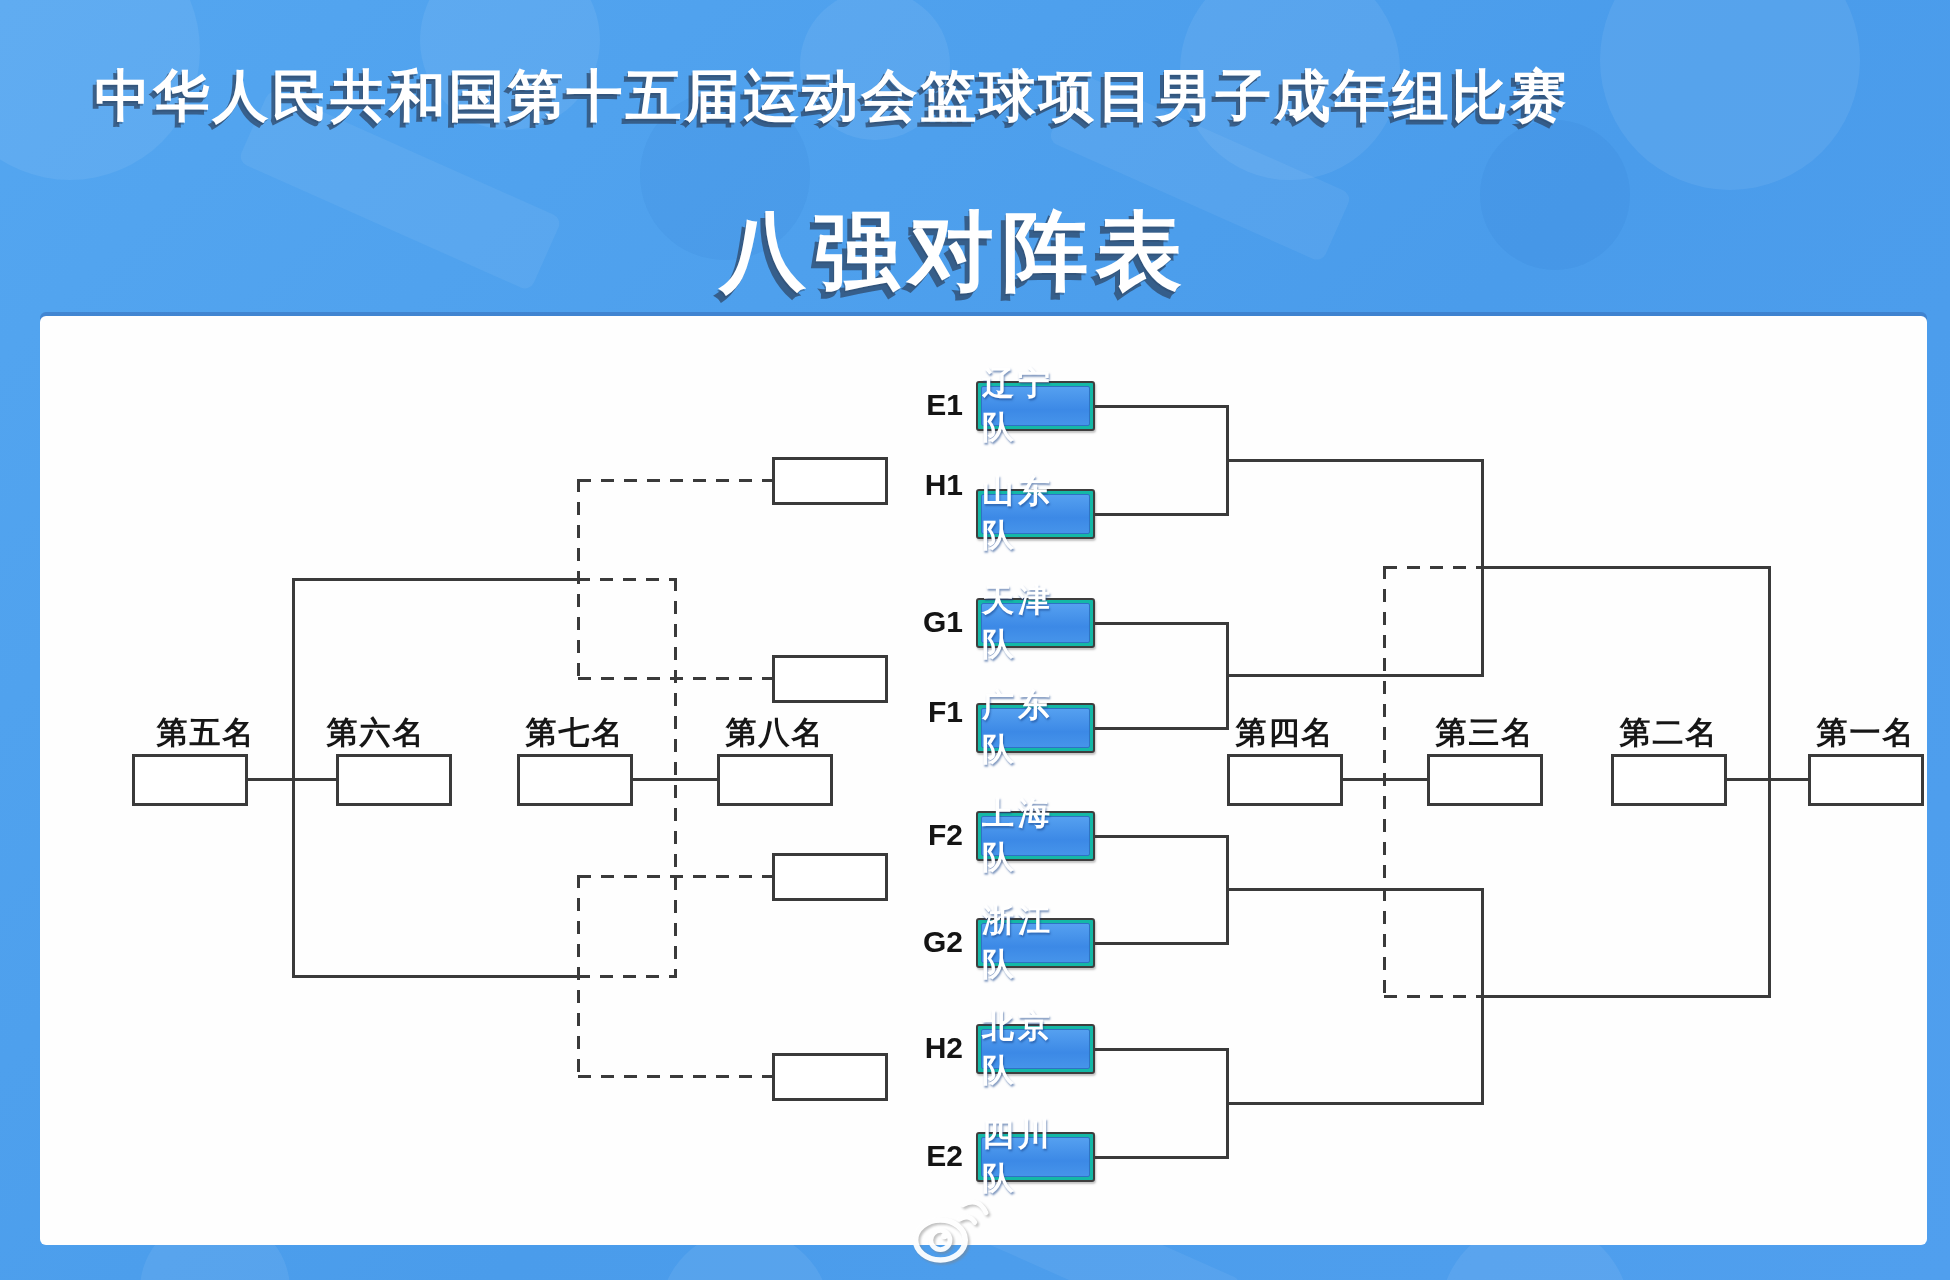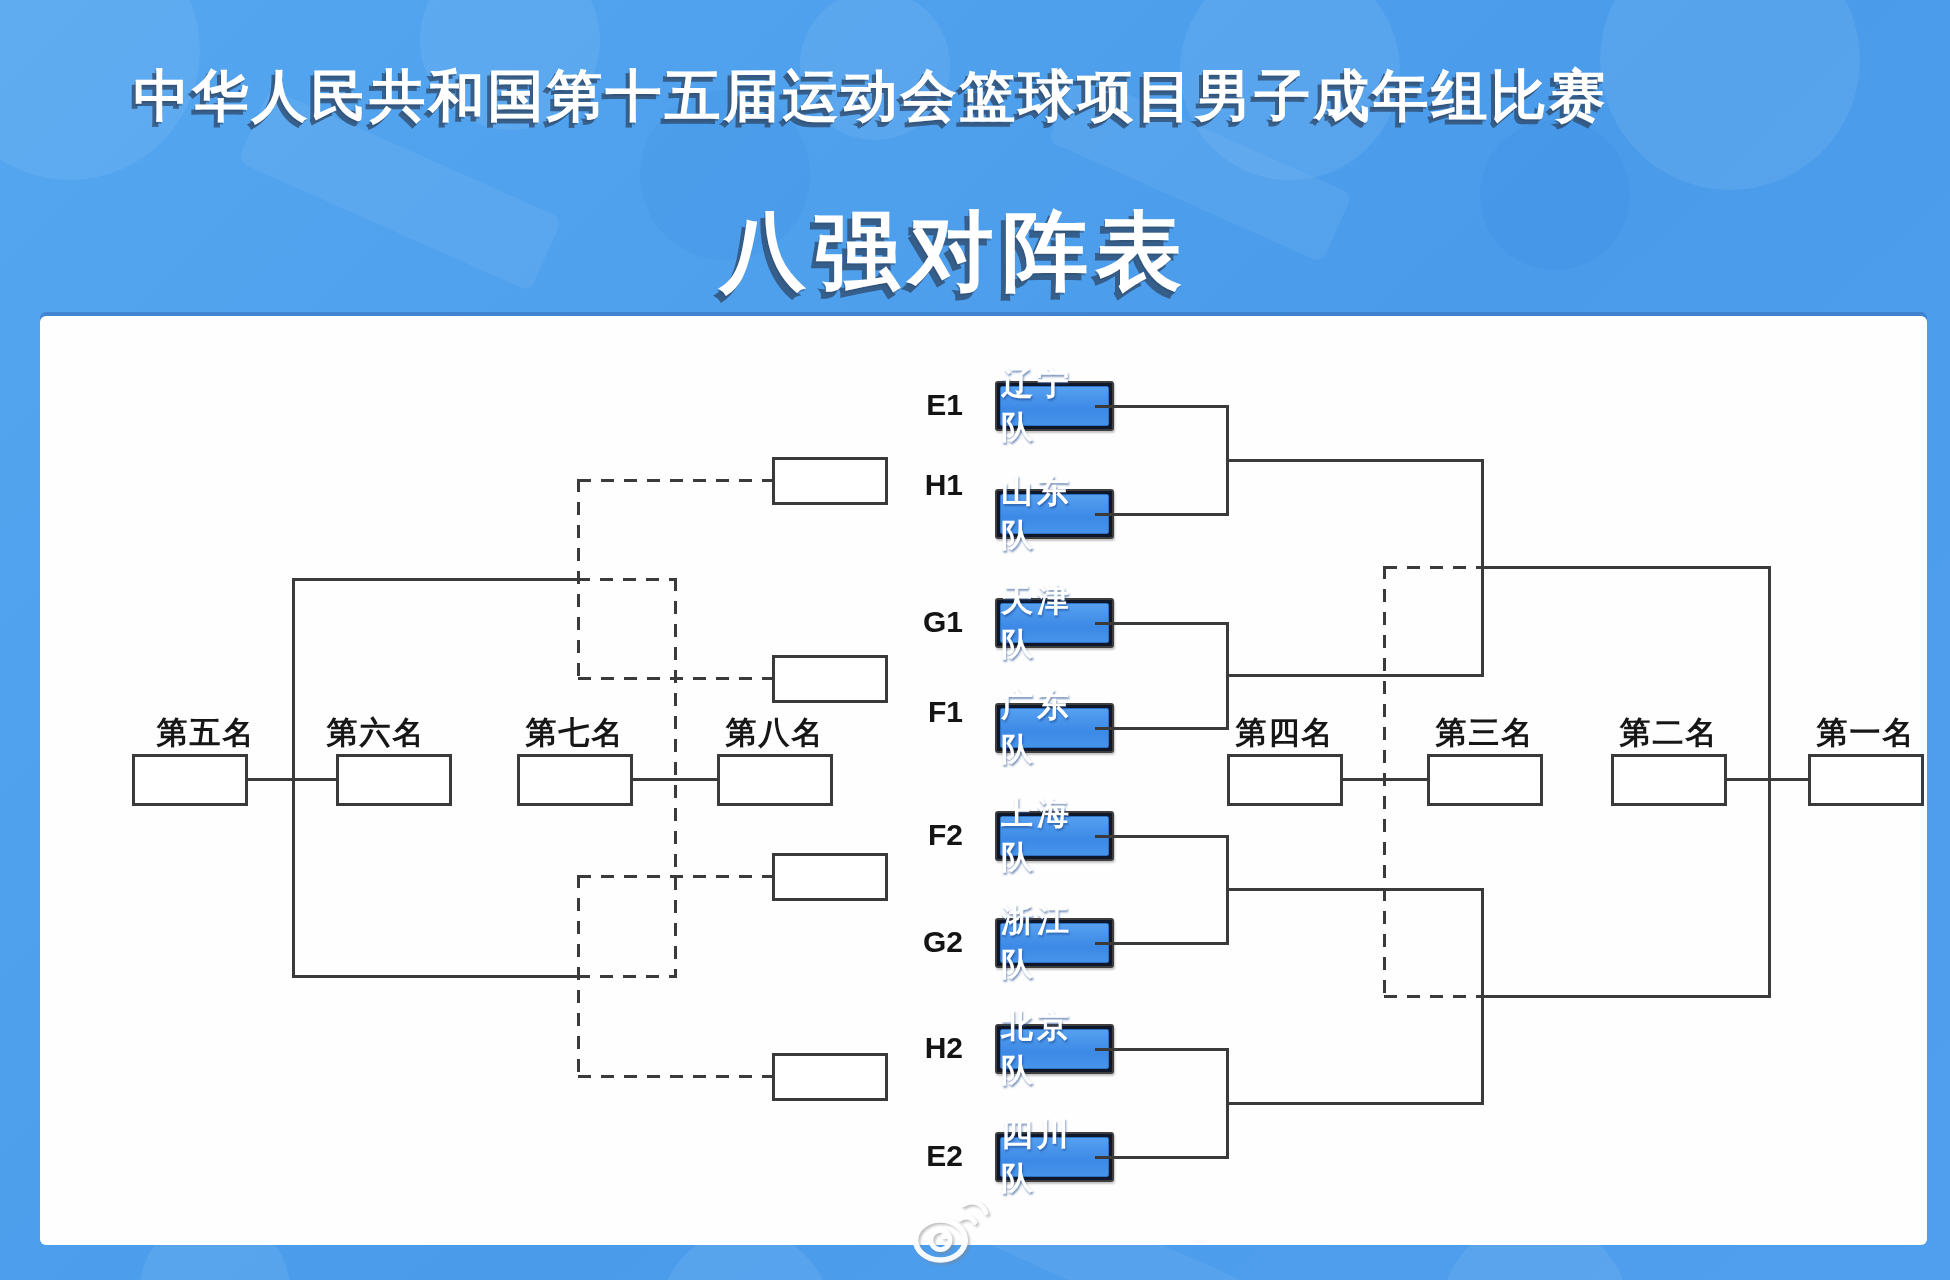--- a/index.html
+++ b/index.html
@@ -12,21 +12,20 @@
   .shape{position:absolute;}
   .c{border-radius:50%;background:rgba(255,255,255,0.07);}
   .cd{border-radius:50%;background:rgba(25,90,170,0.06);}
   .bar{background:rgba(255,255,255,0.06);transform:rotate(24deg);border-radius:10px;}
 
   .title{
     position:absolute;left:92px;top:64px;width:1480px;z-index:2;
     font-size:56px;font-weight:bold;letter-spacing:3px;line-height:1.15;
     color:#ffffff;text-align:center;
     text-shadow:-4px 5px 0 rgba(47,76,110,0.78), -1px 2px 0 rgba(47,76,110,0.5);
-    margin-left:39px;
   }
   .subtitle{
     position:absolute;left:600px;top:158px;width:710px;z-index:2;
     font-size:86px;font-weight:bold;letter-spacing:8px;line-height:1.1;
     color:#ffffff;text-align:center;
     text-shadow:-5px 7px 0 rgba(47,76,110,0.78), -1px 2px 0 rgba(47,76,110,0.5);
     margin-top:46px;
   }
 
   .panel{
@@ -48,22 +47,22 @@
   
   .ebox{position:absolute;width:116px;height:48px;background:#ffffff;
         border:3px solid #3a3a3a;box-sizing:border-box;}
   .pbox{position:absolute;width:116px;height:52px;background:#ffffff;
         border:3px solid #3a3a3a;box-sizing:border-box;}
   .plabel{position:absolute;width:140px;top:712px;text-align:center;
         font-size:31px;font-weight:bold;color:#161616;letter-spacing:2px;}
 
   .seed{position:absolute;left:868px;width:50px;text-align:right;
         font-size:30px;font-weight:bold;color:#141414;}
-  .tbox{position:absolute;left:950px;width:119px;height:50px;box-sizing:border-box;
-        background:#0f172a;border:2px solid #3e3e3e;padding:3px;border-radius:3px;
+  .tbox{position:absolute;left:931px;width:119px;height:50px;box-sizing:border-box;
+        background:#14b8a6;border:2px solid #3e3e3e;padding:3px;border-radius:3px;
         box-shadow:1px 2px 2px rgba(90,90,90,0.35);}
   .tbox-in{width:100%;height:100%;box-sizing:border-box;border-radius:2px;
         background:linear-gradient(180deg,#55a0f0 0%,#3c89e6 60%,#4694ea 100%);
         border:1px solid #2e72c4;
         display:flex;align-items:center;justify-content:center;
         font-size:32px;font-weight:bold;color:#ffffff;letter-spacing:4px;
         text-shadow:1px 2px 2px rgba(25,70,140,0.55);}
 
   .watermark{position:absolute;left:848px;top:1192px;z-index:3;display:flex;
         align-items:flex-end;gap:27px;opacity:0.95;flex-direction:column;}

